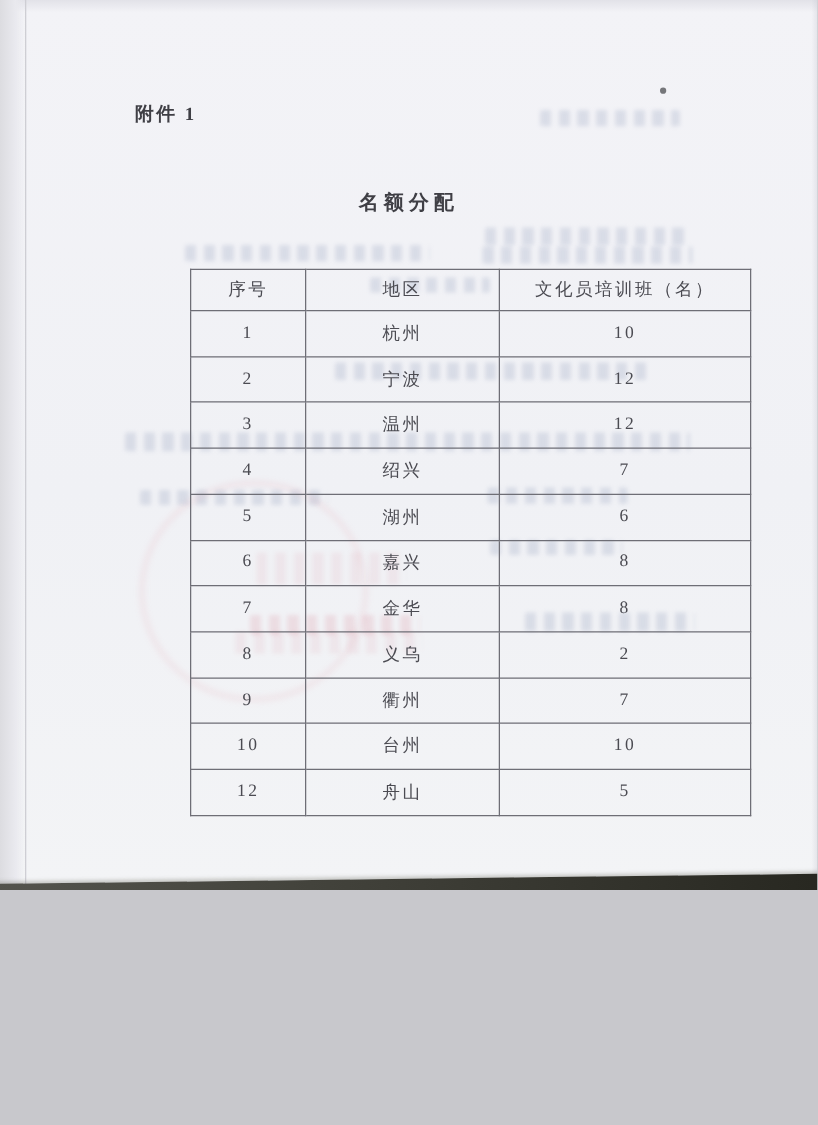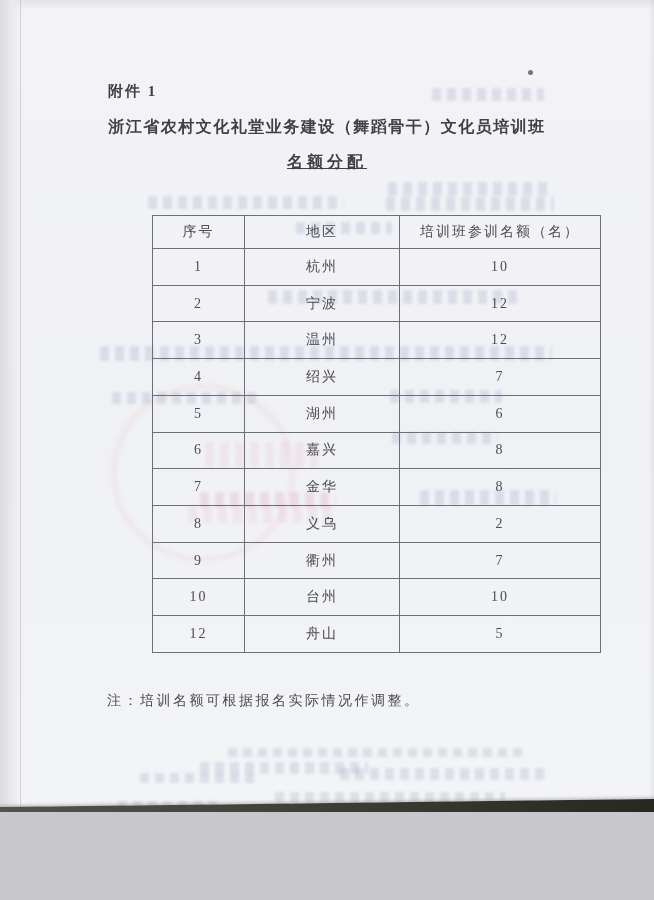--- a/index.html
+++ b/index.html
@@ -1,18 +1,18 @@
 <!DOCTYPE html>
 <html><head>
 <meta charset="utf-8">
 <style>
   html,body{margin:0;padding:0;background:#c8c8cc;}
   .scan{
     position:relative;
-    width:654px;height:812px;
+    width:654px;height:712px;
     margin:0;
     overflow:hidden;
     background:linear-gradient(180deg,#f3f3f7 0%,#f0f1f5 55%,#f3f4f6 100%);
     font-family:"Liberation Serif","DejaVu Serif",serif;
     color:#46464c;
   }
   
   .edge-left{
     position:absolute;left:0;top:0;width:20px;height:100%;
     background:linear-gradient(90deg,#dcdce0 0%,#e9e9ee 60%,rgba(240,240,244,0) 100%);
@@ -57,21 +57,21 @@
   .attachment{
     position:absolute;left:108px;top:82px;
     font-size:15px;font-weight:bold;letter-spacing:2px;color:#3f3f45;
   }
   .title1{
     position:absolute;left:0;top:117px;width:100%;
     text-align:center;font-size:16px;font-weight:bold;letter-spacing:1.5px;color:#3f3f45;
   }
   .title2{
     position:absolute;left:0;top:152px;width:100%;
-    text-align:center;font-size:16px;font-weight:bold;letter-spacing:4px;color:#3f3f45;text-decoration:underline;
+    text-align:center;font-size:16px;font-weight:bold;letter-spacing:4px;color:#3f3f45;
   }
   table.quota{
     position:absolute;left:108px;top:215px;
     width:448px;height:438px;
     border-collapse:collapse;table-layout:fixed;
     font-size:14px;color:#4b4b52;margin-left:44px;
   }
   table.quota th,table.quota td{
     border:1px solid #6e6e76;
     text-align:center;vertical-align:middle;
@@ -117,34 +117,33 @@
   <div class="bleed" style="left:340px;top:768px;width:210px;height:12px;"></div>
   <div class="bleed" style="left:140px;top:773px;width:118px;height:10px;"></div>
   <div class="bleed" style="left:275px;top:792px;width:230px;height:11px;"></div>
   <div class="bleed" style="left:118px;top:801px;width:100px;height:9px;"></div>
   <div class="stamp" style="left:112px;top:385px;width:176px;height:170px;"></div>
   <div class="bleed pink" style="left:205px;top:442px;width:120px;height:26px;opacity:.3;"></div>
   <div class="bleed pink" style="left:188px;top:505px;width:150px;height:18px;opacity:.3;"></div>
   <div class="dot" style="left:528px;top:70px;"></div>
 
   <div class="attachment">附件 1</div>
-  <div class="title1">浙江省农村文化礼堂业务建设（舞蹈骨干）文化员培训班</div>
   <div class="title2">名额分配</div>
 
   <table class="quota">
     <colgroup>
         <col class="c1">
         <col class="c2">
         <col class="c3">
       </colgroup>
     <thead>
       <tr>
         <th>序号</th>
         <th>地区</th>
-        <th>培训班参训名额（名）</th>
+        <th>文化员培训班（名）</th>
       </tr>
     </thead>
     <tbody>
         <tr>
           <td>1</td>
           <td>杭州</td>
           <td>10</td>
         </tr>
         <tr>
           <td>2</td>
@@ -192,17 +191,16 @@
           <td>10</td>
         </tr>
         <tr>
           <td>12</td>
           <td>舟山</td>
           <td>5</td>
         </tr>
       </tbody>
   </table>
 
-  <div class="note">注：培训名额可根据报名实际情况作调整。</div>
   <div class="pageno">- 4 -</div>
 
   <div class="edge-bottom"></div>
 </div>
 
 </body></html>

